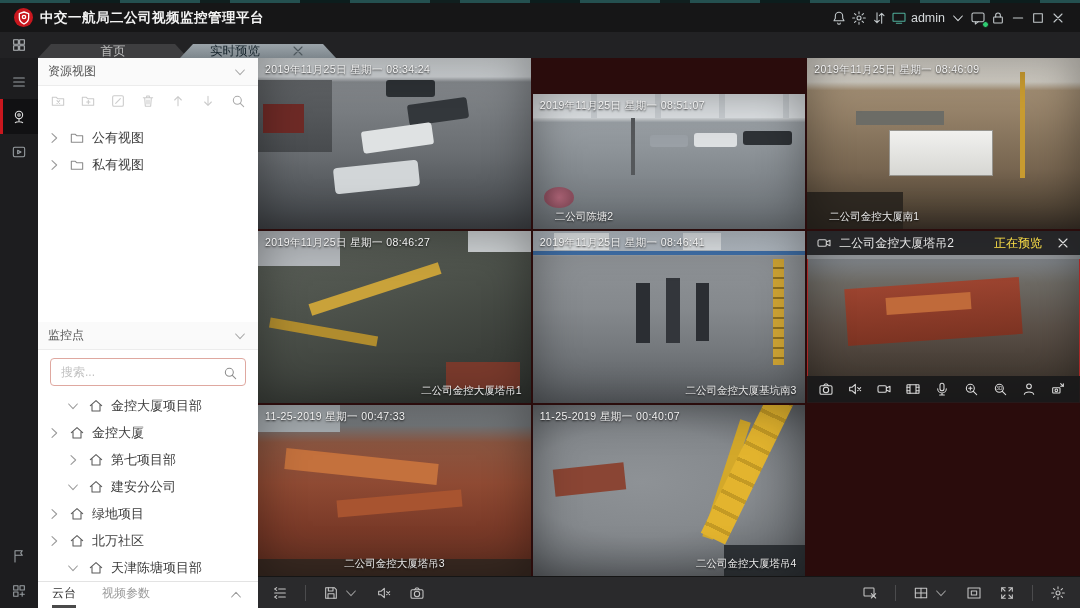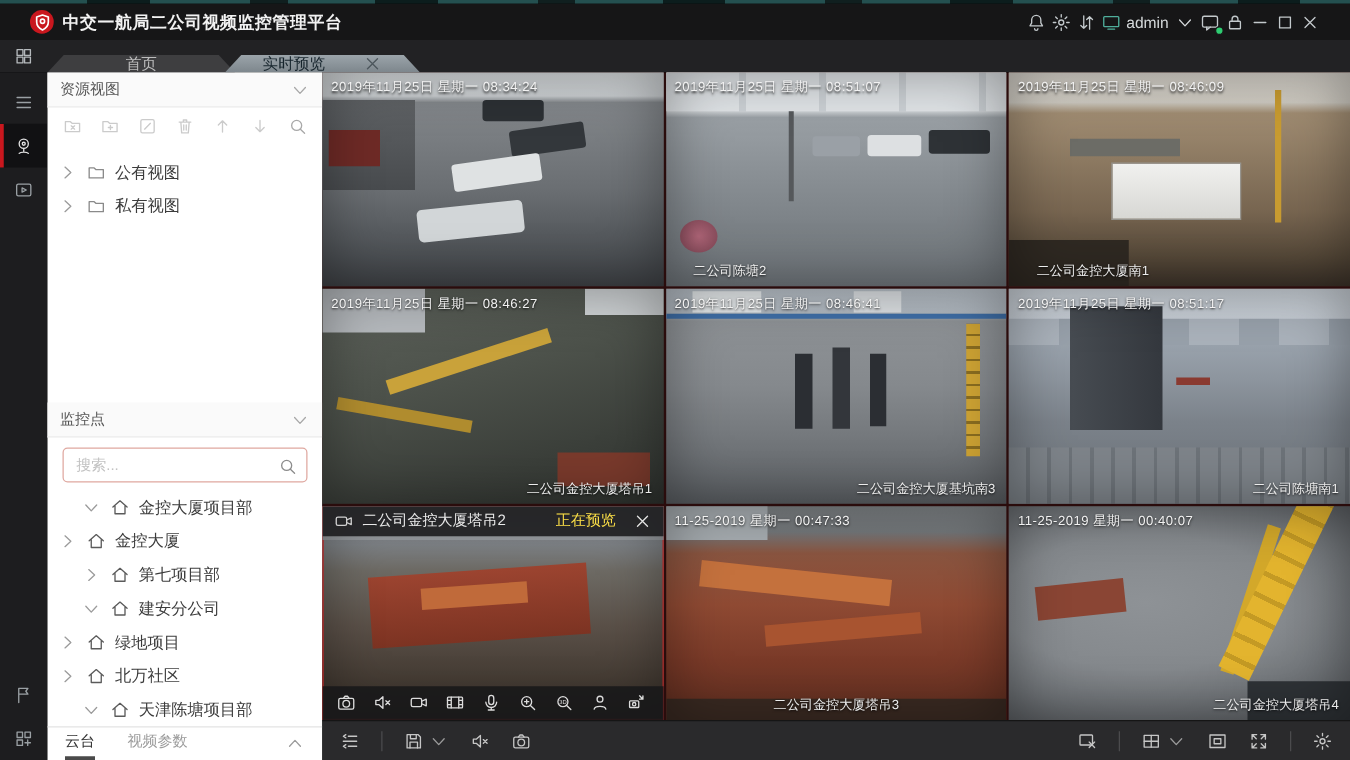--- a/index.html
+++ b/index.html
@@ -11,21 +11,21 @@
            stroke-linecap:round; stroke-linejoin:round; display:block; flex:none; }
   .i10{width:10px;height:10px} .i11{width:11px;height:11px}
   .i13{width:13px;height:13px} .i14{width:14px;height:14px} .i15{width:15px;height:15px}
   .i18{width:18px;height:18px}
   .rot90{transform:rotate(90deg)} .rotm90{transform:rotate(-90deg)}
 
   
   .topstrip{height:3px;background:repeating-linear-gradient(90deg,#245050 0 70px,#0c1d1d 70px 120px,#245050 120px 200px,#101f1f 200px 230px);}
 
   
-  .titlebar{height:29px;background:#161617;display:flex;align-items:center;padding:0 24px;}
+  .titlebar{height:29px;background:#161617;display:flex;align-items:center;padding:0 14px;}
   .brand{display:flex;align-items:center;gap:7px;}
   .logo{width:19px;height:19px;border-radius:50%;background:#c9171e;display:flex;align-items:center;justify-content:center;color:#fff;}
   .apptitle{color:#f2f2f2;font-size:13.5px;font-weight:bold;letter-spacing:.5px;}
   .tb-right{margin-left:auto;display:flex;align-items:center;gap:4px;color:#c3c9cc;text-align:center;}
   .tbi{display:flex;align-items:center;position:relative;cursor:pointer;}
   .tbi.teal{color:#4fae9b;}
   .dot{position:absolute;right:-3px;bottom:-2px;width:7px;height:7px;border-radius:50%;background:#2ecc71;border:1px solid #161617;}
   .user{display:flex;align-items:center;gap:5px;color:#d5d9db;font-size:12.5px;cursor:pointer;}
   .winbtn{display:flex;align-items:center;color:#c3c9cc;cursor:pointer;}
 
@@ -86,21 +86,21 @@
 
   
   .s1{background:linear-gradient(180deg,#d6dadc 0%,#ccd0d3 11%,#83878b 14%,#787c80 32%,#6a6e72 55%,#52565a 80%,#404347 100%);}
   .s1 .w1{left:0;top:13%;width:27%;height:42%;background:linear-gradient(180deg,#5f6265,#484b4e);}
   .s1 .r1{left:2%;top:27%;width:15%;height:17%;background:#6e2a26;}
   .s1 .c1{left:38%;top:40%;width:26%;height:13%;background:#dfe2e3;border-radius:3px;transform:rotate(-8deg);}
   .s1 .c2{left:55%;top:25%;width:22%;height:12%;background:#33373b;border-radius:3px;transform:rotate(-8deg);}
   .s1 .c3{left:28%;top:62%;width:31%;height:15%;background:#d2d6d8;border-radius:4px;transform:rotate(-6deg);}
   .s1 .c4{left:47%;top:13%;width:18%;height:10%;background:#2c3034;border-radius:3px;}
   
-  .s2{background:linear-gradient(180deg,#eceef0 0%,#e3e6e8 17%,#9aa0a5 21%,#8b9196 45%,#7b8186 72%,#6f757a 100%);}
+  .s2{background:linear-gradient(180deg,#eceef0 0%,#e3e6e8 17%,#9aa0a5 21%,#8b9196 45%,#7b8186 72%,#6f757a 100%);margin-top:36px;}
   .s2 .b1{top:0;left:0;right:0;height:18%;background:repeating-linear-gradient(90deg,#e0e4e7 0 58px,#ccd1d5 58px 64px);}
   .s2 .c1{right:5%;top:27%;width:18%;height:11%;background:#2e3236;border-radius:3px;}
   .s2 .c2{right:25%;top:29%;width:16%;height:10%;background:#dde0e2;border-radius:3px;}
   .s2 .c3{right:43%;top:30%;width:14%;height:9%;background:#9aa0a6;border-radius:3px;}
   .s2 .p1{left:4%;bottom:16%;width:11%;height:15%;border-radius:50%;background:radial-gradient(circle,#b2677a 0%,#8d4f5f 70%);}
   .s2 .o1{left:36%;top:18%;width:1.4%;height:42%;background:#55585b;}
   
   .s3{background:linear-gradient(180deg,#d8d4cc 0%,#cfcbc2 14%,#a08c72 19%,#8d7a62 40%,#776550 65%,#564939 86%,#3d332a 100%);}
   .s3 .k1{left:30%;top:42%;width:38%;height:27%;background:linear-gradient(180deg,#f1f1ef,#d7d7d3);border:1px solid #96948e;}
   .s3 .y1{left:78%;top:8%;width:2%;height:62%;background:#c89b30;}
@@ -642,28 +642,20 @@
           <i class="el w2"></i>
           <i class="el f1"></i>
           <i class="el p1"></i>
           <i class="el p2"></i>
           <i class="el p3"></i>
           <i class="el y1"></i>
         <span class="ts">2019年11月25日 星期一 08:46:41</span>
         <span class="cap">二公司金控大厦基坑南3</span>
       </div>
 
-      <div class="tile s6">
-        <i class="el b1"></i>
-          <i class="el b2"></i>
-          <i class="el sc"></i>
-          <i class="el r1"></i>
-        <span class="ts">2019年11月25日 星期一 08:51:17</span>
-        <span class="cap">二公司陈塘南1</span>
-      </div>
 
       <div class="tile s7 selected">
         <i class="el rim"></i>
           <i class="el f1"></i>
           <i class="el f2"></i>
         <div class="vhead">
           <svg class="ic i13 camico">
               <use href="#i-record"></use>
             </svg>
           <span class="vtitle">二公司金控大厦塔吊2</span>

